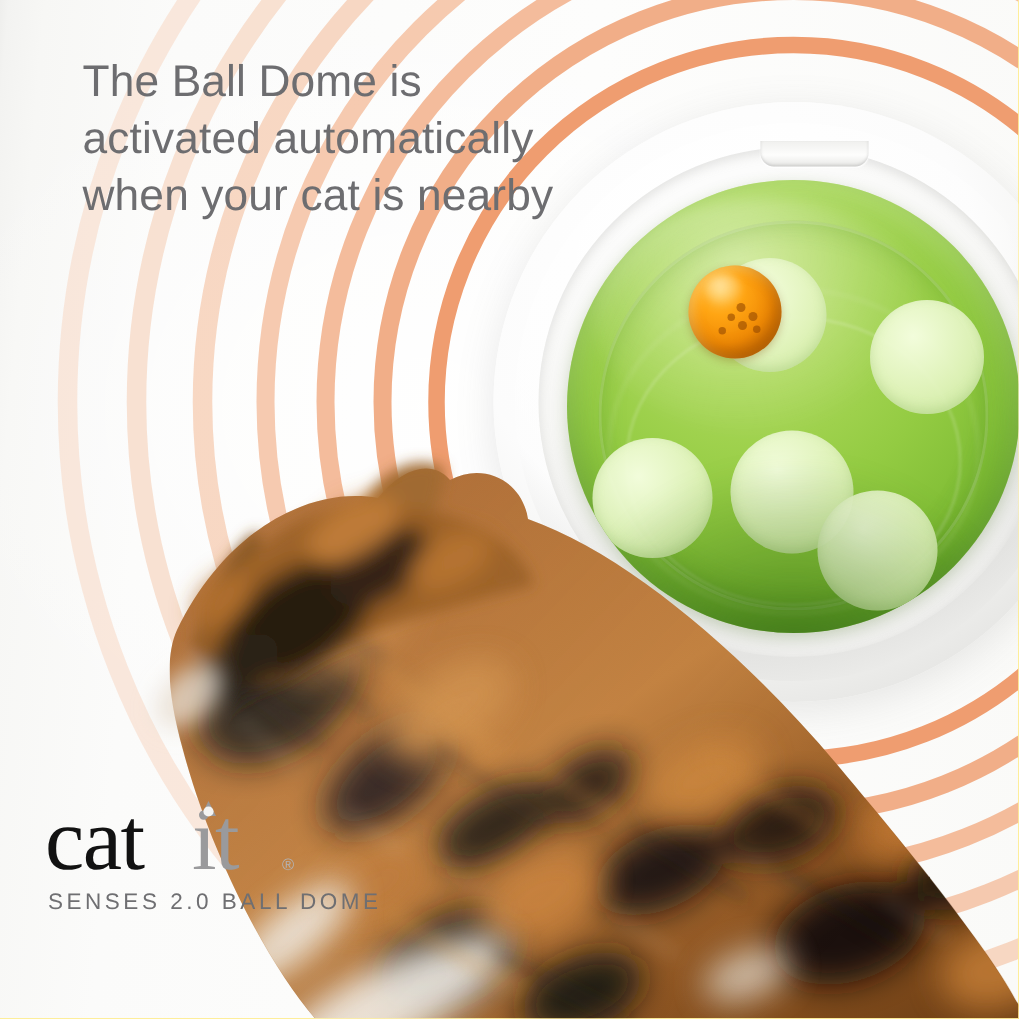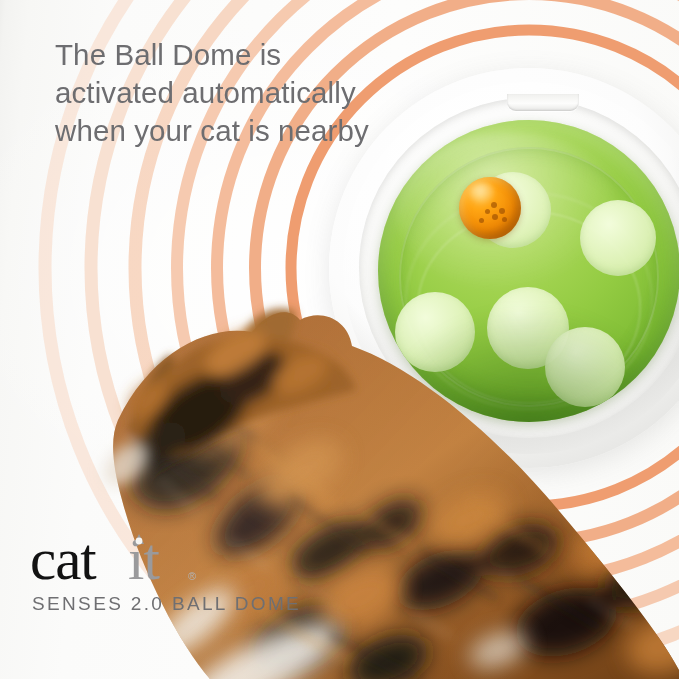--- a/index.html
+++ b/index.html
@@ -113,21 +113,21 @@
     color:#6d6d70;
     font-size:29.5px;line-height:1.29;letter-spacing:.1px;font-weight:400;
     white-space:pre-line;
   }
   
   .logo-block{position:absolute;left:30px;top:532px;}
   .logo-mark{position:relative;height:58px;}
   .logo-mark svg{display:block;}
   .logo-sub{
     margin-top:3px;margin-left:2px;
-    color:#6f6f72;font-size:19px;letter-spacing:2.35px;font-weight:400;
+    color:#6f6f72;font-size:15px;letter-spacing:2.35px;font-weight:400;
     white-space:nowrap;
   }
 </style>
 </head>
 <body>
 
 <div id="stage">
 
   <div class="bg-base"></div>
   <div class="bg-vignette"></div>

